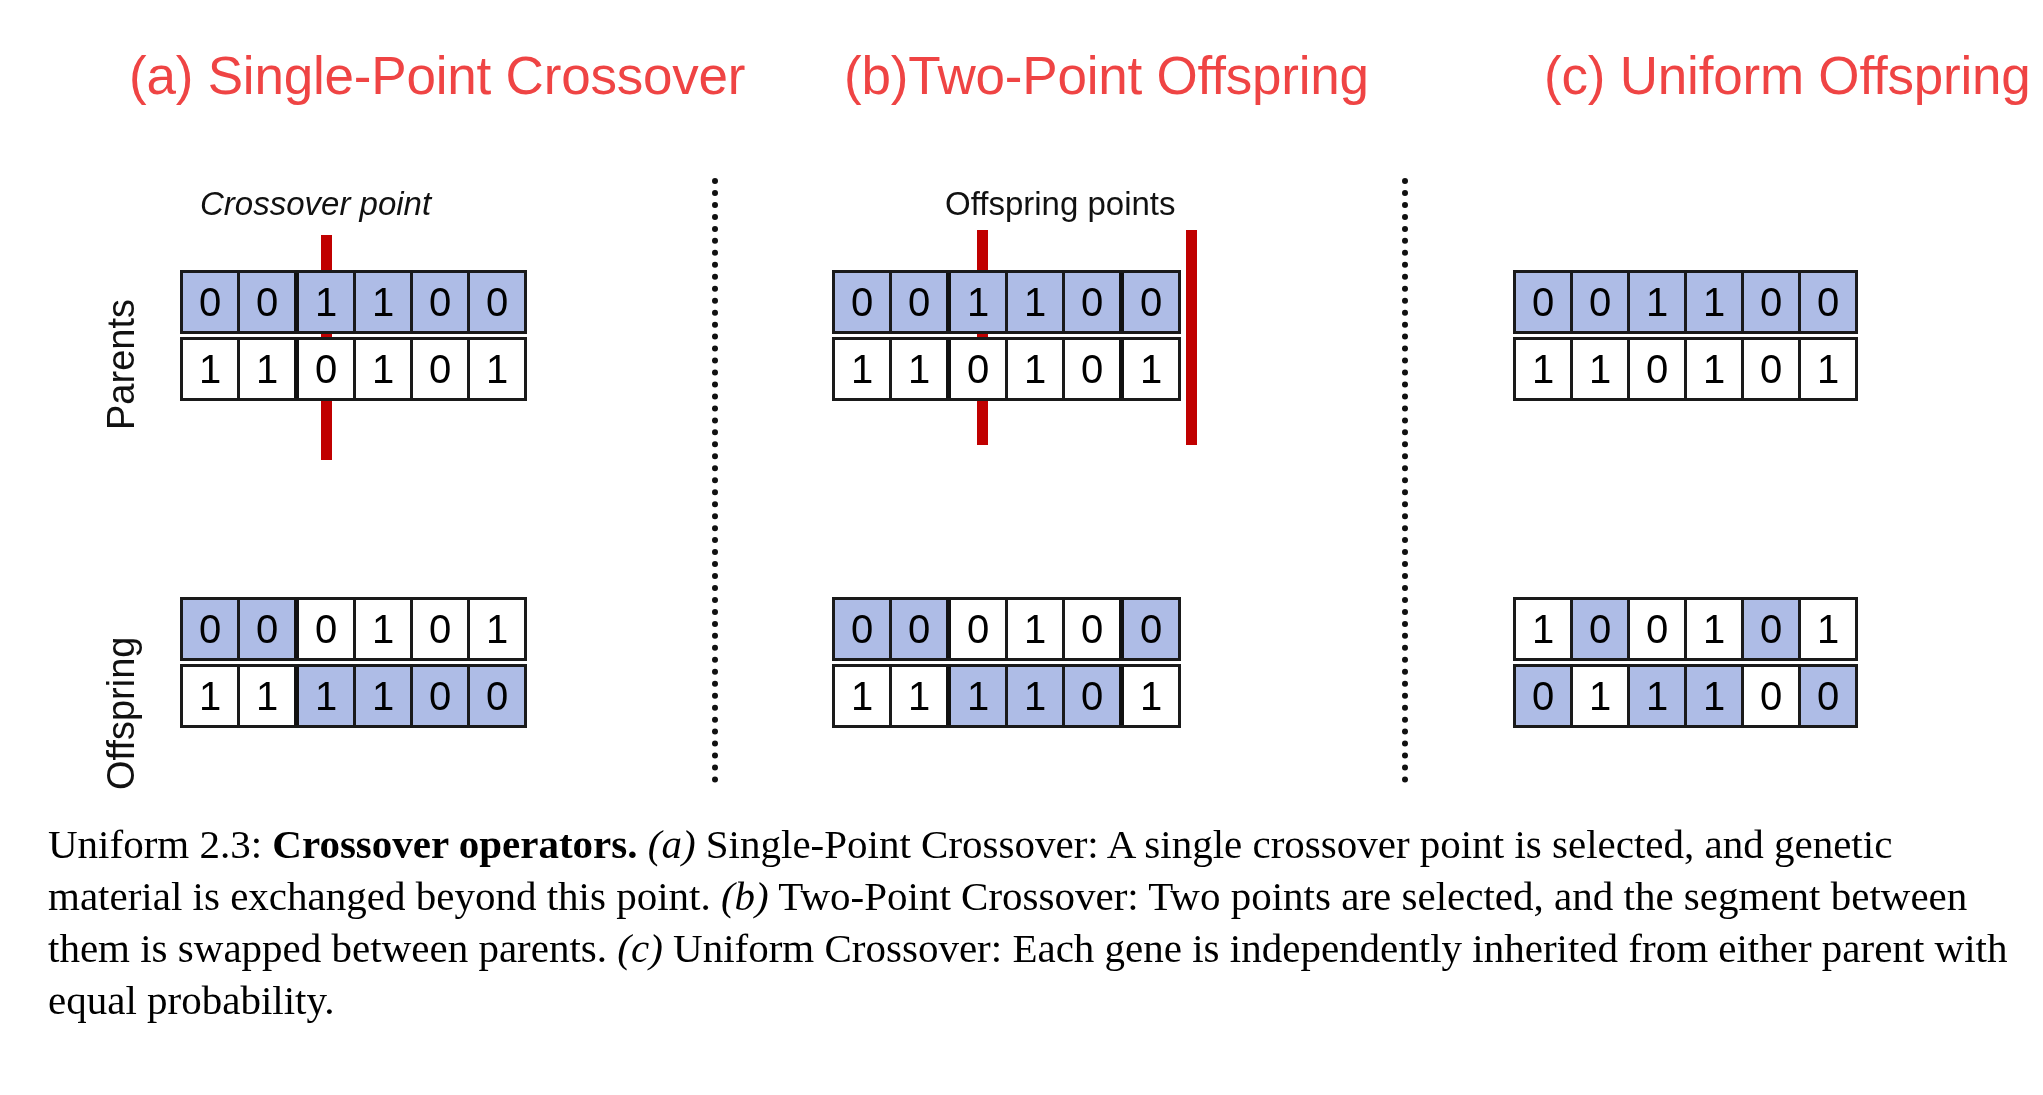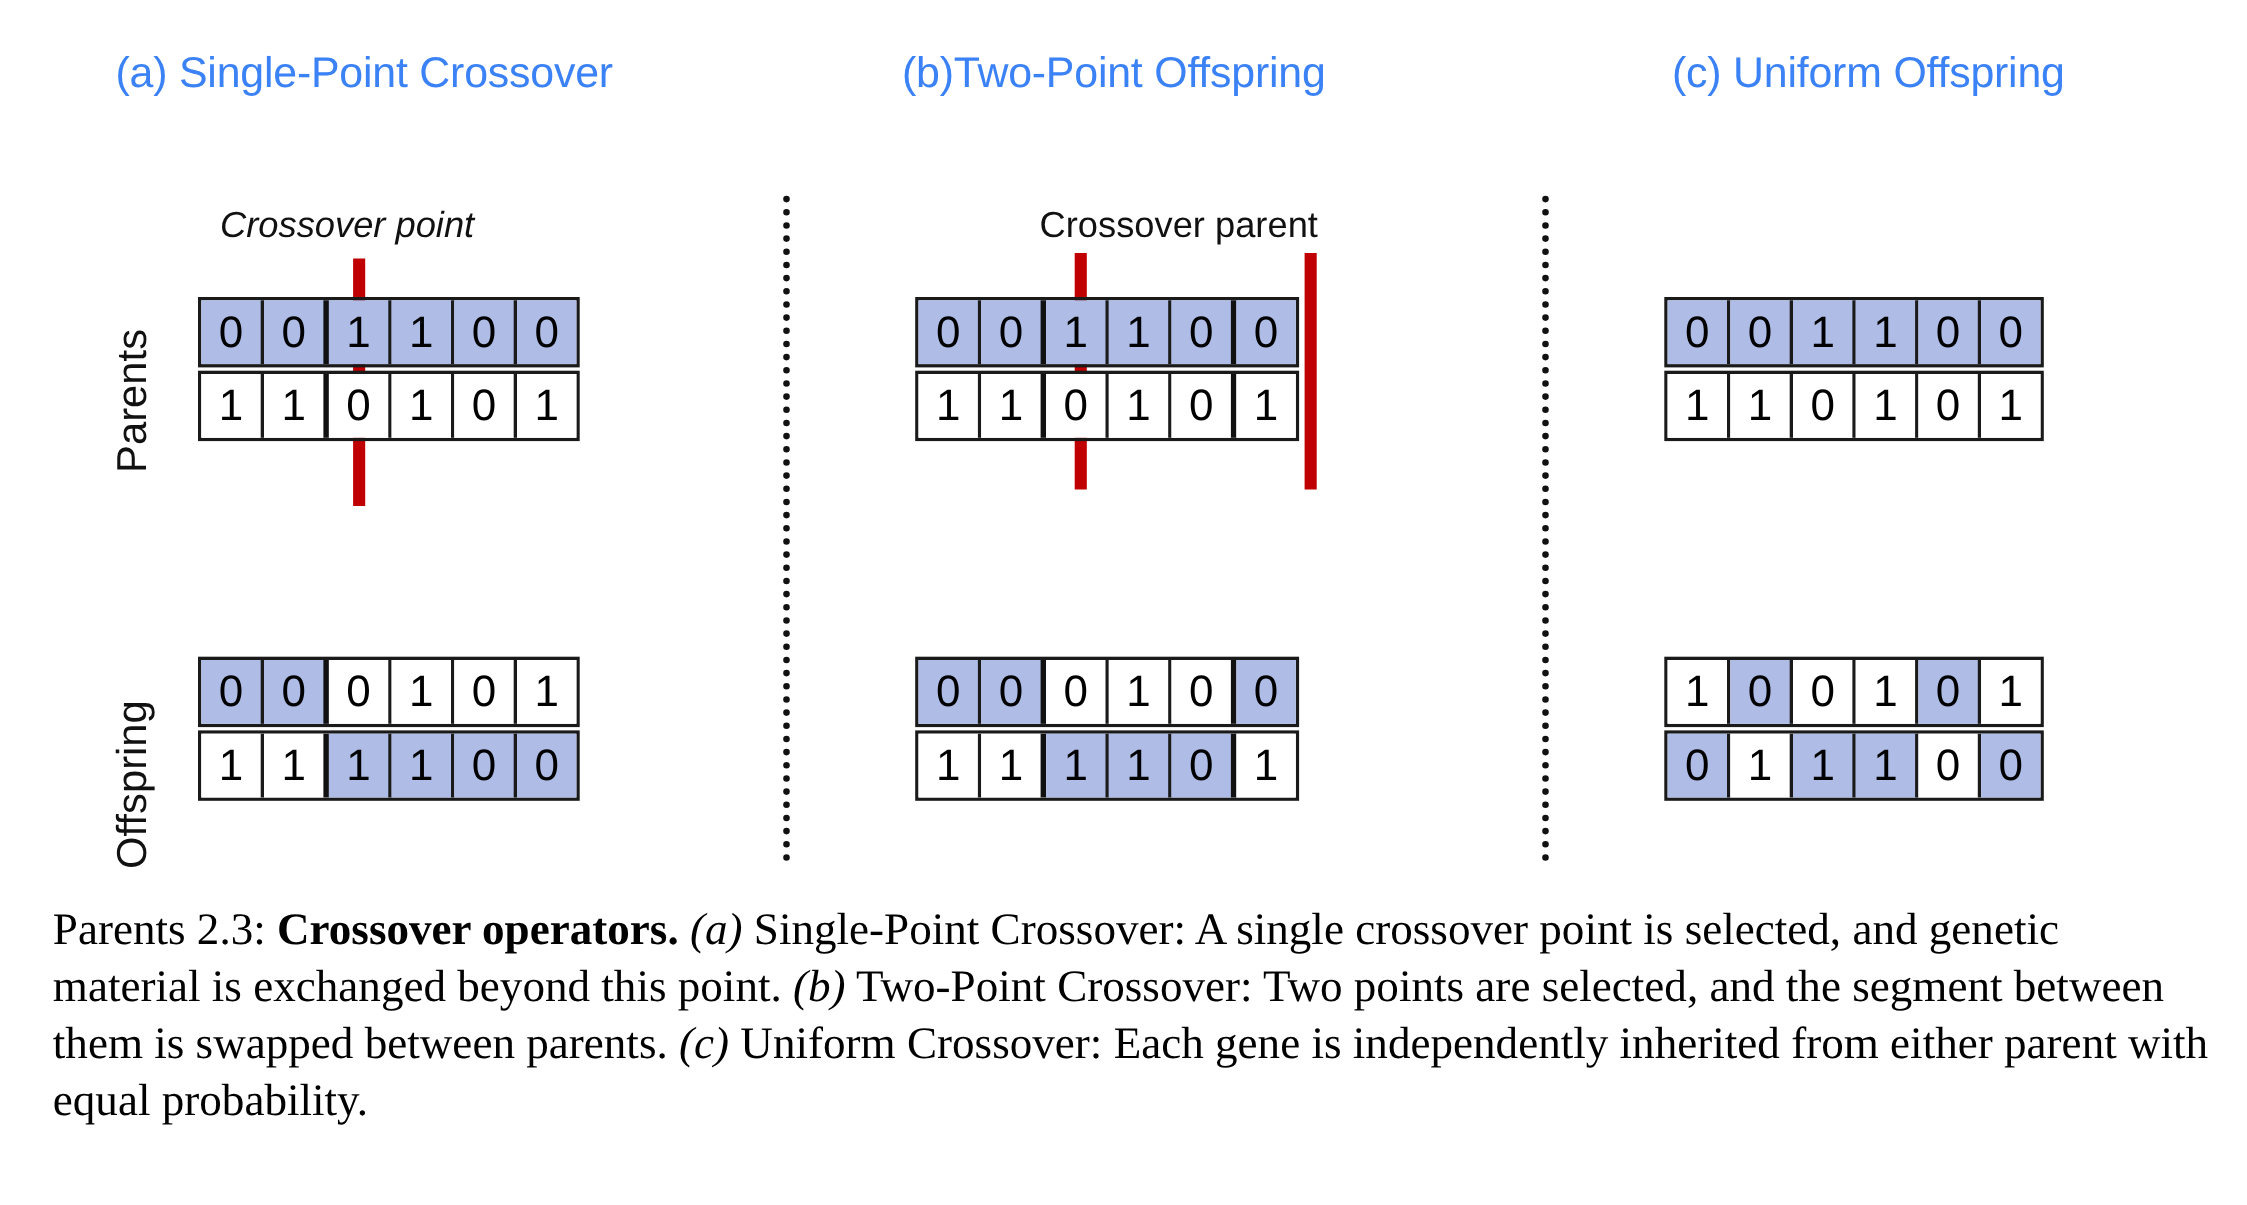--- a/index.html
+++ b/index.html
@@ -21,25 +21,26 @@
     position: absolute;
     left: 0;
     top: 0;
     width: 2043px;
     height: 800px;
   }
 
   .panel-title {
     position: absolute;
     font-family: "Liberation Sans", sans-serif;
-    font-size: 39px;
+    font-size: 53px;
     font-weight: 400;
     letter-spacing: -0.2px;
     white-space: nowrap;
-    color: #3b82f6;
+    color: #ef4444;
+    margin-left: 24px;
   }
 
   
   .panel-divider {
     position: absolute;
     width: 0;
     border-left: 6px dotted #111111;
     top: 178px;
     height: 605px;
   }
@@ -124,21 +125,21 @@
 
   <div class="panel-divider" style="left:712px;"></div>
   <div class="panel-divider" style="left:1402px;"></div>
 
   <div class="side-label" style="left:100px; top:430px;">Parents</div>
 
   <div class="side-label" style="left:100px; top:790px;">Offspring</div>
 
   <div class="cp-label" style="left:200px; top:185px;font-style:italic;">Crossover point</div>
 
-  <div class="cp-label" style="left:945px; top:185px;">Crossover parent</div>
+  <div class="cp-label" style="left:945px; top:185px;">Offspring points</div>
 
   <div class="cp-line" style="left:321px; top:235px; height:225px;"></div>
   <div class="cp-line" style="left:977px; top:230px; height:215px;"></div>
   <div class="cp-line" style="left:1186px; top:230px; height:215px;"></div>
 
   <div class="chrom" style="left:180px; top:270px;">
       <div class="cell blue">0</div>
       <div class="cell blue hard-right">0</div>
       <div class="cell blue">1</div>
       <div class="cell blue">1</div>
@@ -232,21 +233,21 @@
       <div class="cell">1</div>
       <div class="cell blue">1</div>
       <div class="cell blue">1</div>
       <div class="cell">0</div>
       <div class="cell blue">0</div>
     </div>
 
 </div>
 
 <div id="caption">
-  <span>Parents 2.3:</span>
+  <span>Uniform 2.3:</span>
   <b>Crossover operators.</b>
   <i>(a)</i>
   <span>Single-Point Crossover: A single crossover point is selected, and genetic material is exchanged beyond this point.</span>
   <i>(b)</i>
   <span>Two-Point Crossover: Two points are selected, and the segment between them is swapped between parents.</span>
   <i>(c)</i>
   <span>Uniform Crossover: Each gene is independently inherited from either parent with equal probability.</span>
 </div>
 
 </body></html>

